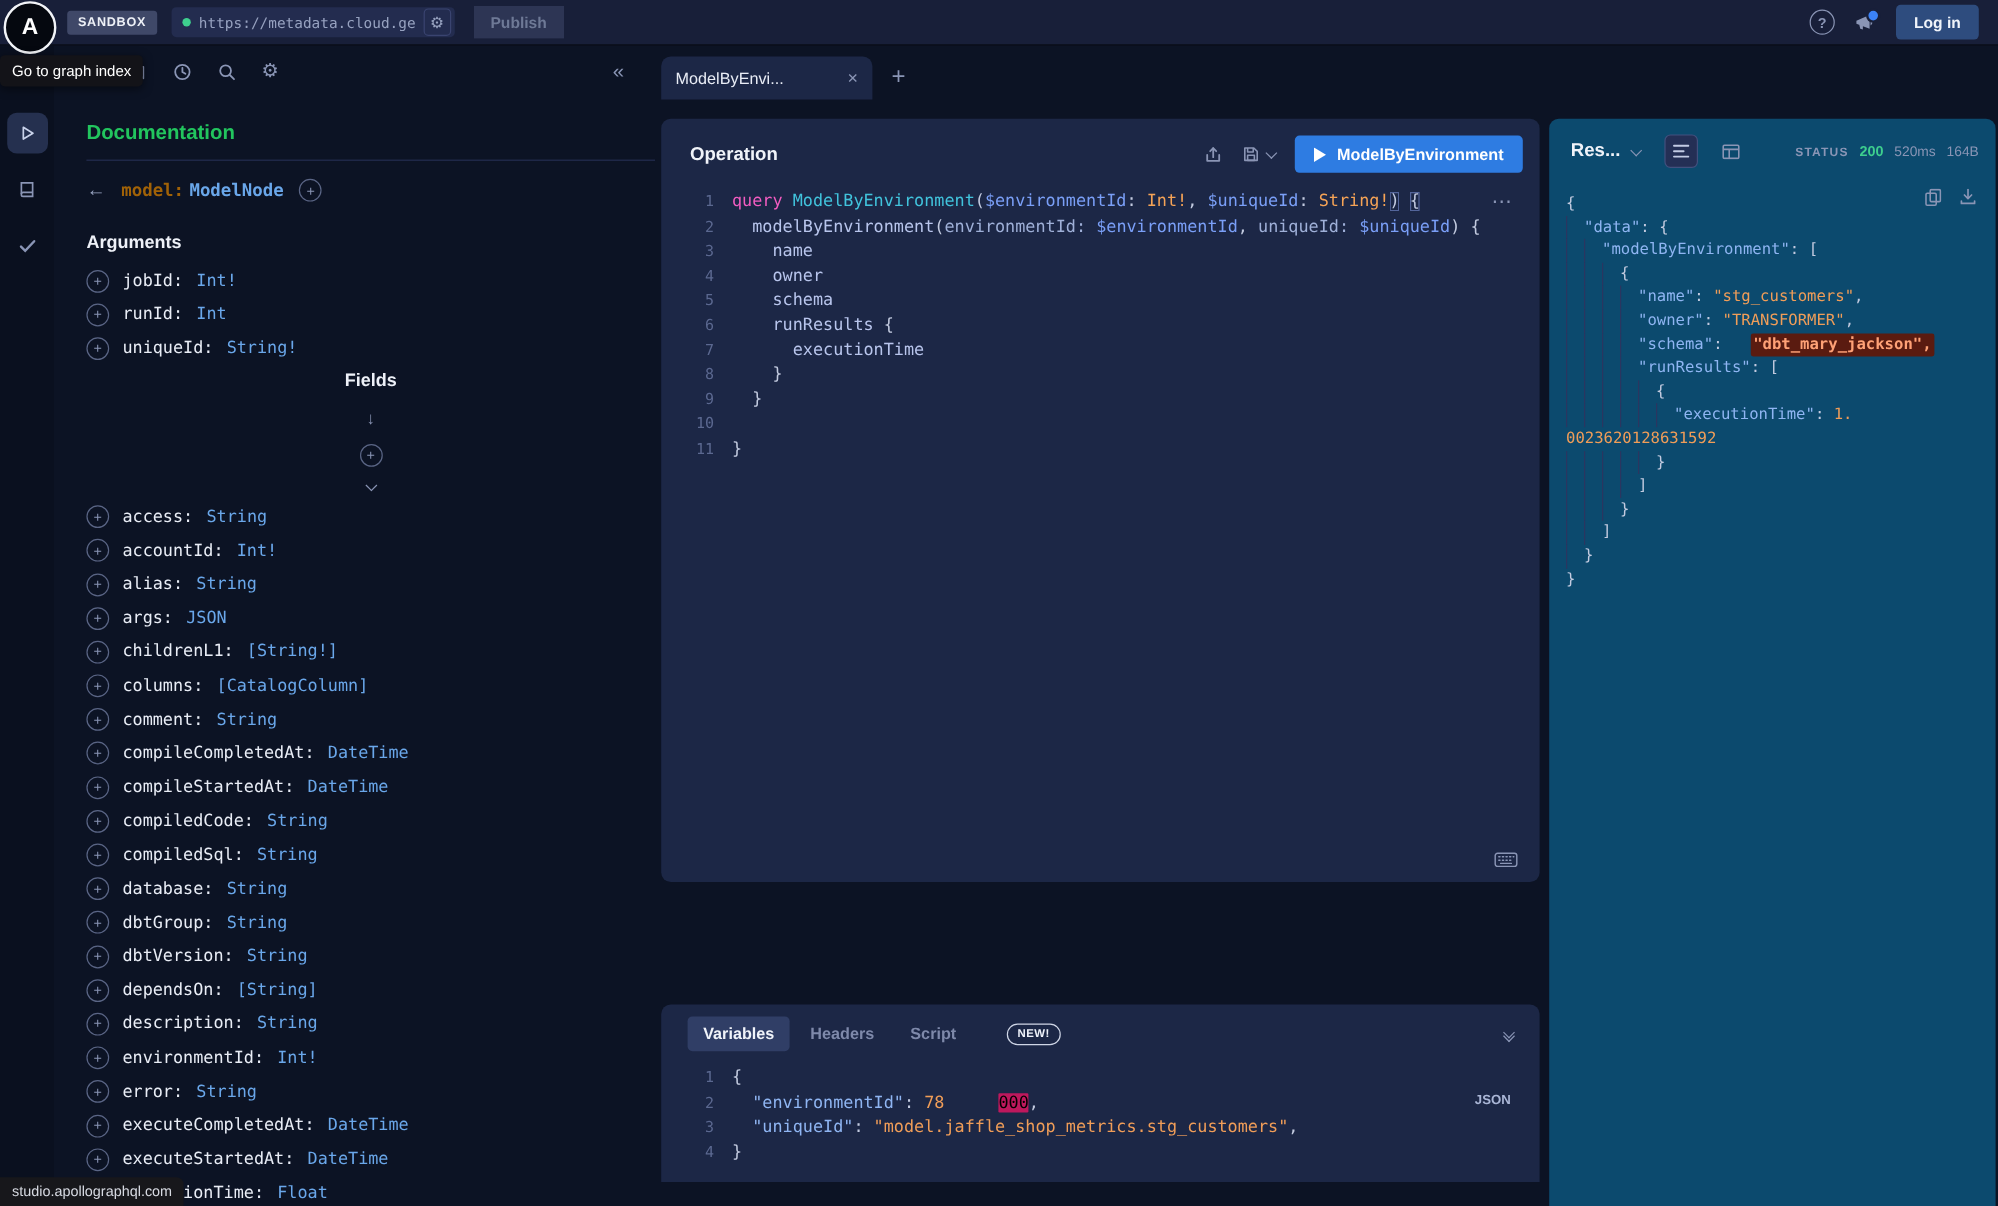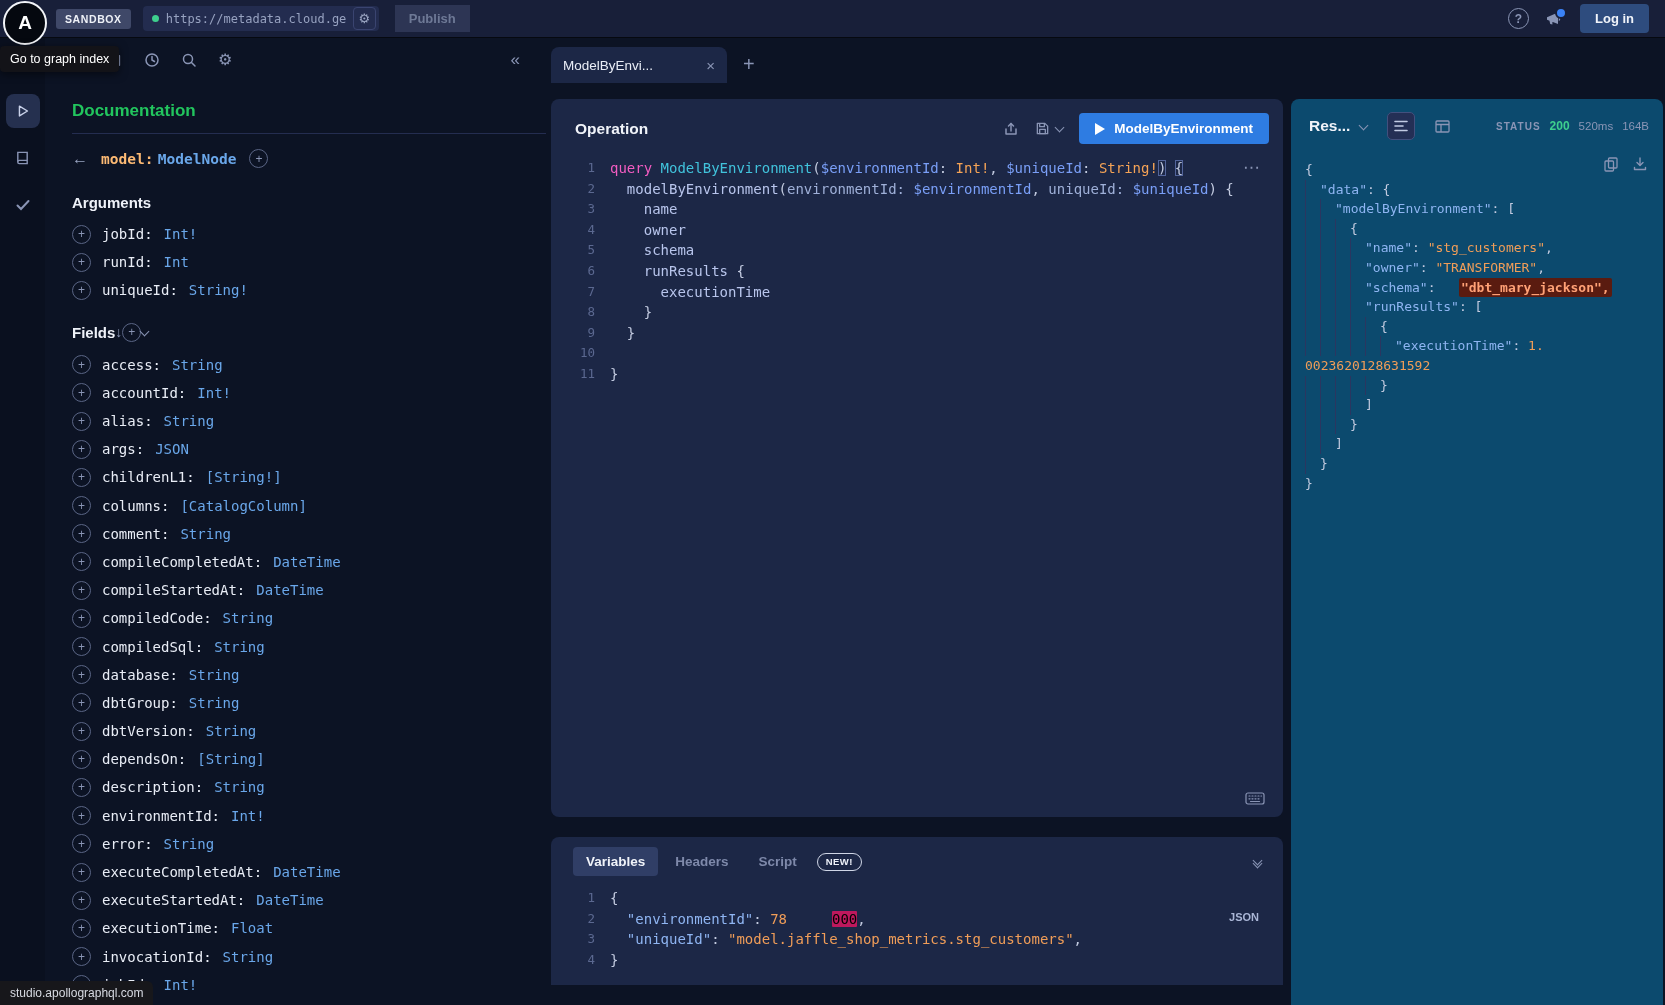--- a/index.html
+++ b/index.html
@@ -48,46 +48,46 @@
         color:#8a95b5;}
   .tb-icon{display:flex;align-items:center;}
   .tb-gear{font-size:16px;line-height:1;}
   .docs-toolbar .spacer{flex:1;}
   .docs-collapse{font-size:17px;color:#8a95b5;}
   .docs-body{padding:18px 0 0 27px;}
   .docs-title{font-size:17px;font-weight:bold;color:#22c55e;padding-bottom:12px;
         border-bottom:1px solid #242d50;}
   .breadcrumb{display:flex;align-items:center;gap:13px;margin-top:15px;}
   .back-arrow{color:#9aa5c2;font-size:16px;}
-  .crumb-field{font-family:"DejaVu Sans Mono",monospace;font-size:14.5px;font-weight:bold;color:#fdba74;}
+  .crumb-field{font-family:"DejaVu Sans Mono",monospace;font-size:14.5px;font-weight:bold;color:#a16207;}
   .crumb-type{font-family:"DejaVu Sans Mono",monospace;font-size:14.5px;font-weight:bold;color:#6aa7ea;}
   .section-title{font-size:15px;font-weight:bold;color:#eef1f8;margin-top:26px;}
   .doc-list{margin-top:9px;}
   .doc-row{display:flex;align-items:center;gap:11px;height:28.2px;}
   .circle-plus{width:17px;height:17px;border-radius:50%;border:1.2px solid #5a6585;color:#8a95b5;
         font-size:12px;line-height:1;display:flex;align-items:center;justify-content:center;flex:none;}
   .doc-name{font-family:"DejaVu Sans Mono",monospace;font-size:14px;color:#e9edf6;}
   .doc-type{font-family:"DejaVu Sans Mono",monospace;font-size:14px;color:#6aa7ea;}
-  .fields-head{display:flex;align-items:center;gap:0;margin-top:18px;color:#8a95b5;}
+  .fields-head{display:flex;align-items:center;gap:14px;margin-top:4px;color:#8a95b5;flex-direction:column;}
   .fields-head .section-title{margin-top:0;}
   .fh-icon{font-size:14px;color:#8a95b5;}
 
   
   .chev{display:inline-block;width:6px;height:6px;border-right:1.6px solid currentColor;
         border-bottom:1.6px solid currentColor;transform:rotate(45deg);margin-top:-2px;}
 
   
   .center{position:absolute;left:551px;top:37px;bottom:0;width:732px;}
   .tabbar{height:46px;display:flex;align-items:flex-start;padding-top:10px;}
   .tab{height:36px;background:#1c2746;border-radius:8px 8px 0 0;display:flex;align-items:center;
         gap:12px;padding:0 12px;width:152px;}
   .tab-title{font-size:13.5px;color:#e9edf6;white-space:nowrap;overflow:hidden;flex:1;}
   .tab-close{color:#8a95b5;font-size:15px;}
   .tab-plus{color:#8a95b5;font-size:20px;margin-left:16px;margin-top:6px;}
-  .op-panel{position:absolute;left:0;right:0;top:62px;height:718px;background:#1c2746;
+  .op-panel{position:absolute;left:0;right:0;top:62px;height:636px;background:#1c2746;
         border-radius:8px;}
   .op-header{display:flex;align-items:center;padding:14px 14px 6px 24px;gap:16px;}
   .op-title{font-size:15.5px;font-weight:bold;color:#f0f3f9;flex:1;}
   .icon-gray{color:#8a95b5;display:flex;align-items:center;}
   .save-group{display:flex;align-items:center;gap:6px;color:#8a95b5;}
   .btn-run{background:#2e7ce2;color:#fff;border-radius:4px;display:flex;align-items:center;
         gap:9px;padding:8px 16px;font-size:13.5px;font-weight:bold;}
   .code{margin-top:8px;}
   .code-line{display:flex;min-height:20.6px;line-height:20.6px;}
   .ln{width:44px;text-align:right;padding-right:15px;color:#5b6890;
@@ -96,21 +96,21 @@
   .op-dots{position:absolute;right:22px;top:58px;color:#8a95b5;font-size:17px;letter-spacing:1px;}
   .kbd{position:absolute;right:18px;bottom:12px;color:#8a95b5;}
 
   
   .vars-panel{position:absolute;left:0;right:0;top:800px;height:148px;background:#1c2746;
         border-radius:8px 8px 0 0;}
   .vars-header{display:flex;align-items:center;gap:4px;padding:10px 22px 4px 22px;}
   .vtab{font-size:13.5px;color:#7e89aa;padding:7px 13px;border-radius:4px;font-weight:bold;}
   .vtab.active{background:#303e66;color:#f0f3f9;}
   .badge-new{border:1px solid #cfd6e6;color:#eef2fa;font-size:9.5px;font-weight:bold;
-        border-radius:9px;padding:2.5px 8px;margin-left:3px;letter-spacing:.4px;}
+        border-radius:9px;padding:2.5px 8px;margin-left:25px;letter-spacing:.4px;}
   .vars-collapse{margin-left:auto;color:#8a95b5;display:flex;flex-direction:column;align-items:center;}
   .vars-collapse .chev{margin:-2px 0;}
   .json-label{position:absolute;right:24px;top:74px;font-size:11px;font-weight:bold;color:#aab6d6;}
 
   
   .resp-panel{position:absolute;left:1291px;right:2px;top:99px;bottom:0;background:#0c4a6e;
         border-radius:8px 8px 0 0;}
   .resp-header{display:flex;align-items:center;padding:13px 14px 8px 18px;gap:8px;}
   .resp-title{font-size:15.5px;font-weight:bold;color:#f0f3f9;}
   .rchev{color:#8a95b5;margin-left:2px;}

